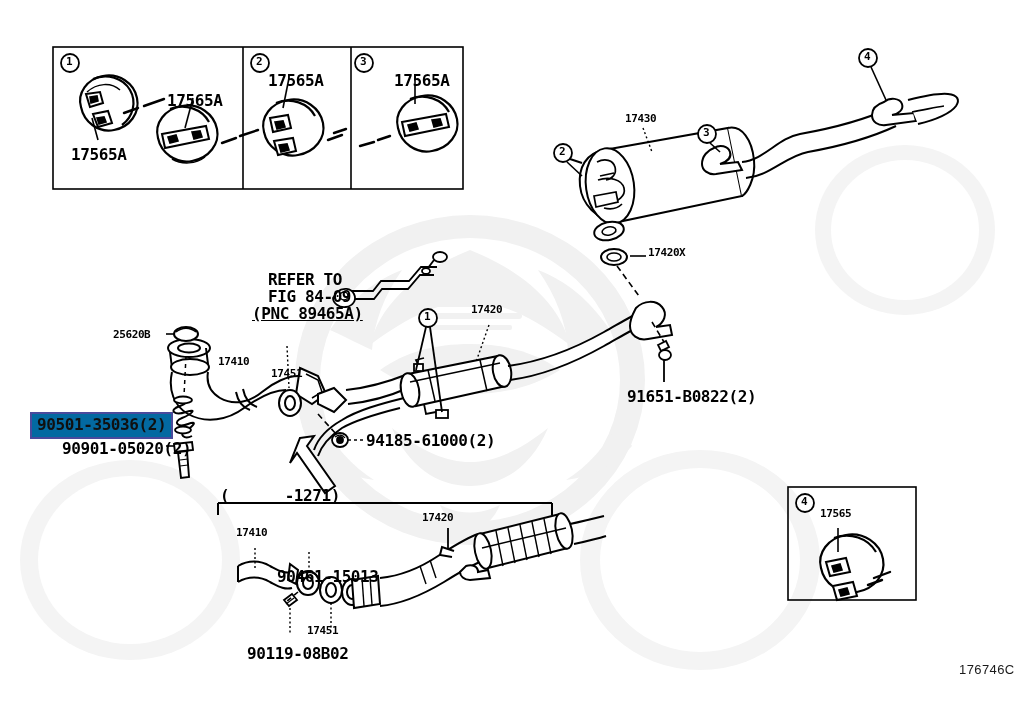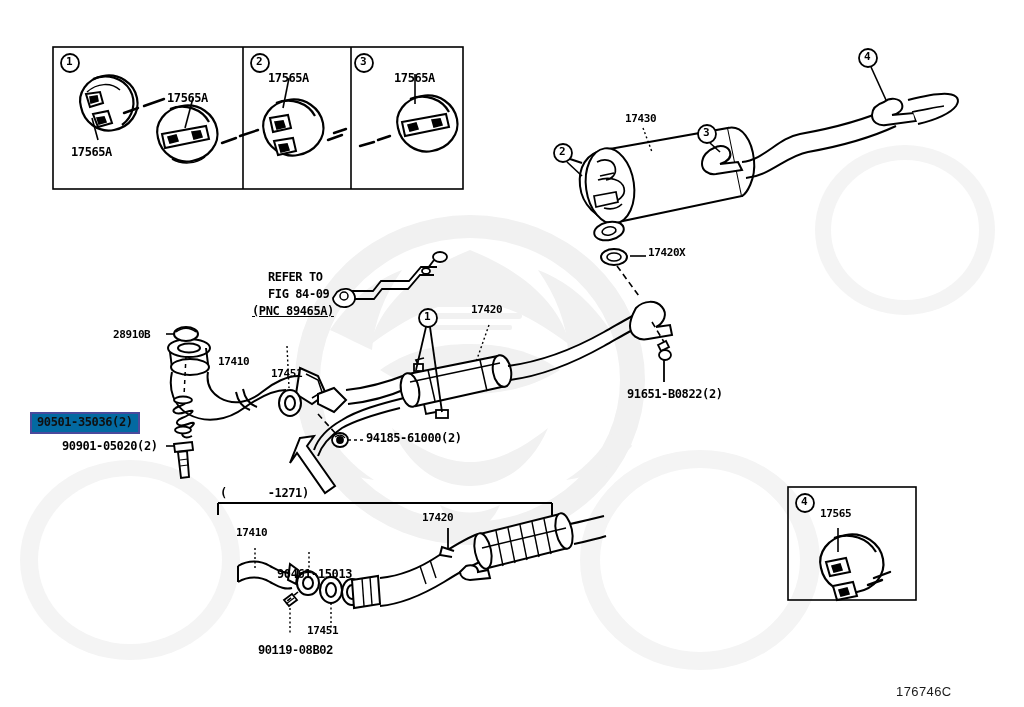--- a/index.html
+++ b/index.html
@@ -13,21 +13,21 @@
   .lbl{
     position:absolute;
     font-family:"DejaVu Sans Mono", monospace;
     font-weight:bold;
     color:#000;
     white-space:pre;
     letter-spacing:-0.4px;
     line-height:1.12;
   }
   .s13{font-size:11px;}
-  .s12{font-size:12px;}
+  .s12{font-size:16px;}
   .s11{font-size:11px;}
   .hl{
     padding:2px 5px 3px 5px;
     border:2px solid #4a4a9c;
     background:#0369a1;
     color:#101010;
     letter-spacing:-0.4px;
   }
   .code{
     position:absolute;
@@ -430,37 +430,37 @@
   <div class="lbl s13" style="left:625px;top:113px;">17430</div>
   <div class="lbl s13" style="left:648px;top:247px;">17420X</div>
   <div class="lbl s11" style="left:559px;top:146px;">2</div>
   <div class="lbl s11" style="left:703px;top:127px;">3</div>
   <div class="lbl s11" style="left:864px;top:51px;">4</div>
 
   <div class="lbl s12" style="left:268px;top:271px;">REFER TO</div>
   <div class="lbl s12" style="left:268px;top:288px;">FIG 84-09</div>
   <div class="lbl s12" style="left:252px;top:305px;text-decoration:underline;">(PNC 89465A)</div>
 
-  <div class="lbl s13" style="left:113px;top:329px;">28910B</div>
+  <div class="lbl s13" style="left:113px;top:329px;">25620B</div>
   <div class="lbl s13" style="left:218px;top:356px;">17410</div>
   <div class="lbl s13" style="left:271px;top:368px;">17451</div>
   <div class="lbl s13" style="left:471px;top:304px;">17420</div>
 
   <div class="lbl s12 hl" style="left:30px;top:412px;">90501-35036(2)</div>
 
   <div class="lbl s12" style="left:62px;top:440px;">90901-05020(2)</div>
   <div class="lbl s12" style="left:366px;top:432px;">94185-61000(2)</div>
   <div class="lbl s12" style="left:627px;top:388px;">91651-B0822(2)</div>
   <div class="lbl s11" style="left:424px;top:311px;">1</div>
 
   <div class="lbl s12" style="left:220px;top:487px;">(      -1271)</div>
   <div class="lbl s13" style="left:236px;top:527px;">17410</div>
   <div class="lbl s12" style="left:277px;top:541px;margin-top:27px;">90461-15013</div>
   <div class="lbl s13" style="left:307px;top:625px;">17451</div>
-  <div class="lbl s12" style="left:258px;top:645px;font-family:Liberation Mono, monospace;">90119-08B02</div>
+  <div class="lbl s12" style="left:247px;top:645px;">90119-08B02</div>
   <div class="lbl s13" style="left:422px;top:512px;">17420</div>
 
   <div class="lbl s11" style="left:801px;top:496px;">4</div>
   <div class="lbl s13" style="left:820px;top:508px;">17565</div>
 
-  <div class="code" style="left:896px;top:662px;margin-top:22px;">176746C</div>
+  <div class="code" style="left:959px;top:662px;">176746C</div>
 
 </div>
 
 </body></html>

